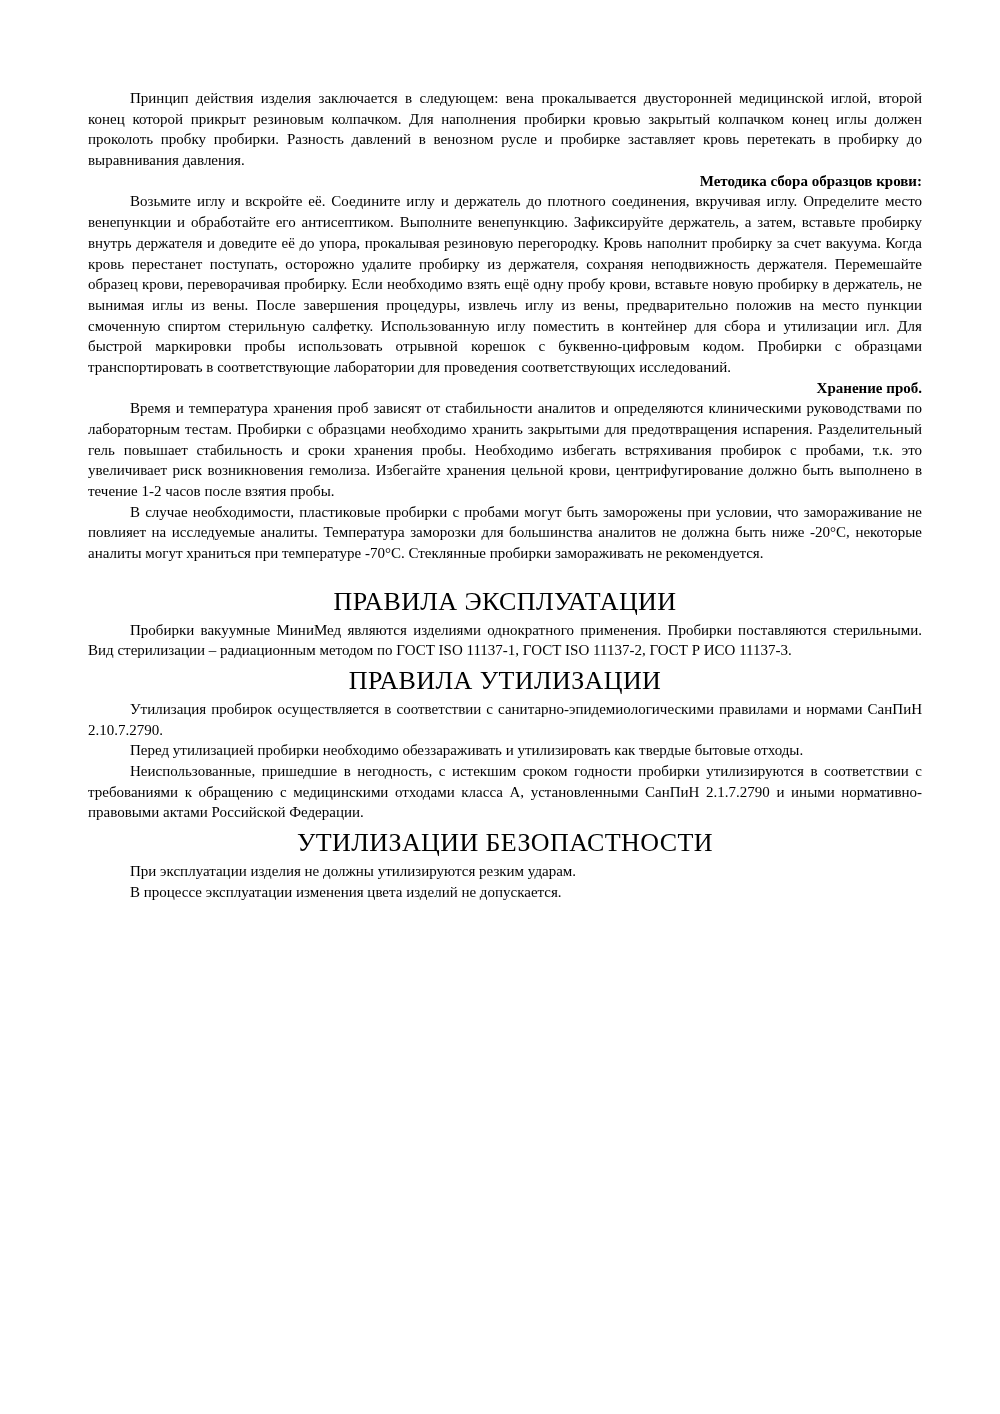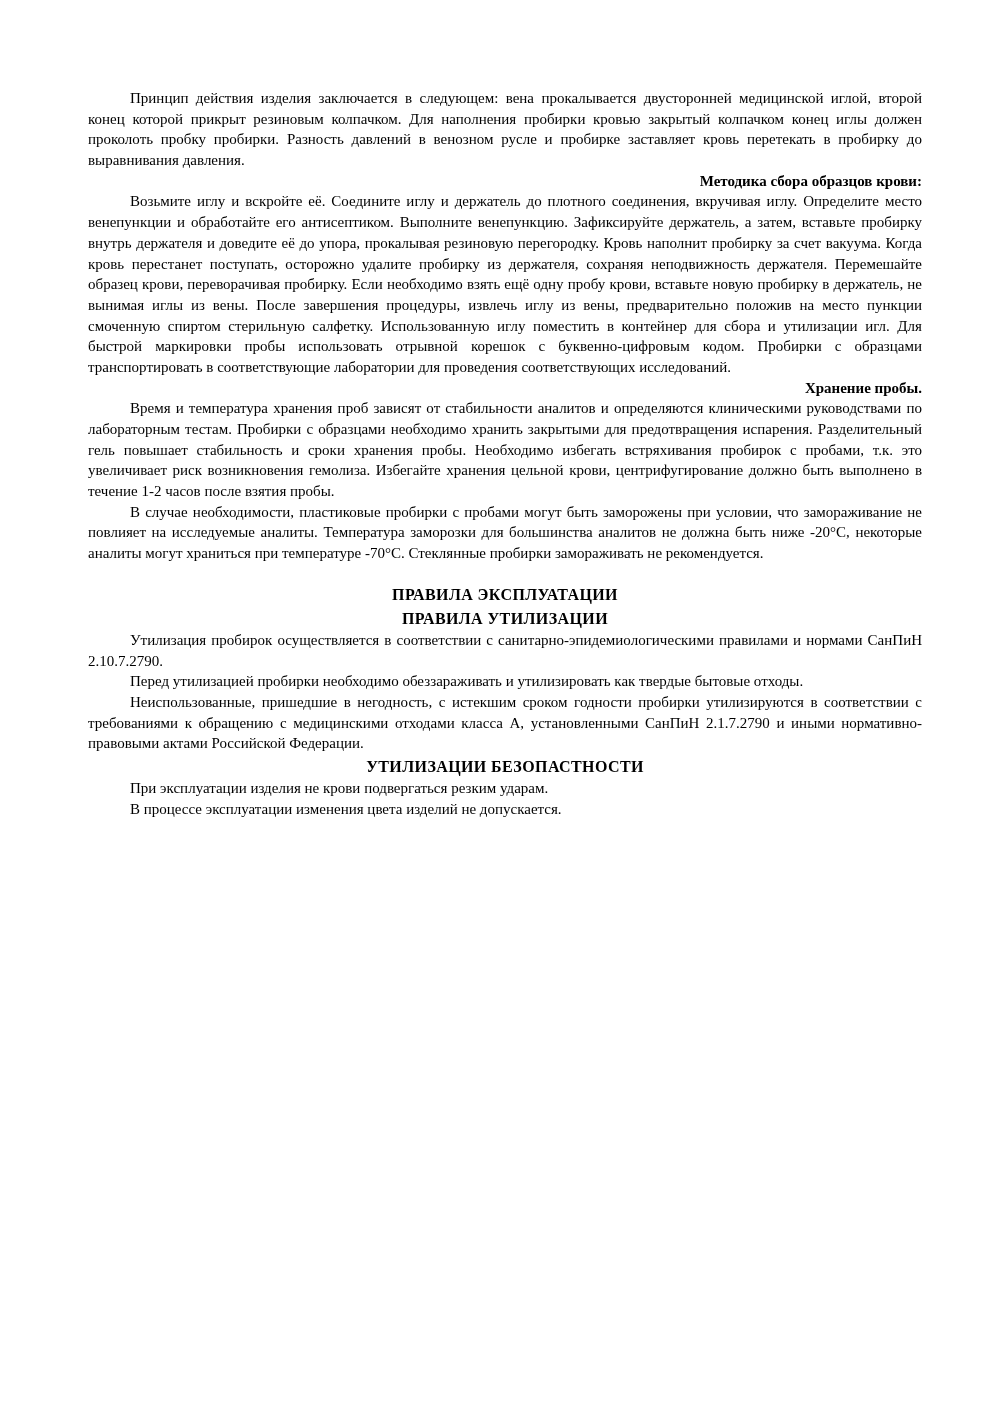--- a/index.html
+++ b/index.html
@@ -28,65 +28,66 @@
     text-indent: 42px;
     hyphens: none;
   }
   p.bold-lead {
     font-weight: bold;
     text-align: right;
   }
   h2.center-heading {
     margin: 0;
     padding: 0;
-    font-size: 16px;
-    font-weight: bold;
+    font-size: 26px;
+    font-weight: normal;
     text-align: center;
     line-height: 1.38;
     text-indent: 0;
     letter-spacing: 0.4px;
   }
   .gap-small { height: 2px; }
   .gap-heading { height: 20px; }
 </style>
 </head>
 <body>
 
 <div class="page">
 
   <p>Принцип действия изделия заключается в следующем: вена прокалывается двусторонней медицинской иглой, второй конец которой прикрыт резиновым колпачком. Для наполнения пробирки кровью закрытый колпачком конец иглы должен проколоть пробку пробирки. Разность давлений в венозном русле и пробирке заставляет кровь перетекать в пробирку до выравнивания давления.</p>
 
   <p class="bold-lead">Методика сбора образцов крови:</p>
 
   <p>Возьмите иглу и вскройте её. Соедините иглу и держатель до плотного соединения, вкручивая иглу. Определите место венепункции и обработайте его антисептиком. Выполните венепункцию. Зафиксируйте держатель, а затем, вставьте пробирку внутрь держателя и доведите её до упора, прокалывая резиновую перегородку. Кровь наполнит пробирку за счет вакуума. Когда кровь перестанет поступать, осторожно удалите пробирку из держателя, сохраняя неподвижность держателя. Перемешайте образец крови, переворачивая пробирку. Если необходимо взять ещё одну пробу крови, вставьте новую пробирку в держатель, не вынимая иглы из вены. После завершения процедуры, извлечь иглу из вены, предварительно положив на место пункции смоченную спиртом стерильную салфетку. Использованную иглу поместить в контейнер для сбора и утилизации игл. Для быстрой маркировки пробы использовать отрывной корешок с буквенно-цифровым кодом. Пробирки с образцами транспортировать в соответствующие лаборатории для проведения соответствующих исследований.</p>
 
-  <p class="bold-lead">Хранение пробы.</p>
+  <p class="bold-lead">Хранение проб.</p>
 
   <p>Время и температура хранения проб зависят от стабильности аналитов и определяются клиническими руководствами по лабораторным тестам. Пробирки с образцами необходимо хранить закрытыми для предотвращения испарения. Разделительный гель повышает стабильность и сроки хранения пробы. Необходимо избегать встряхивания пробирок с пробами, т.к. это увеличивает риск возникновения гемолиза. Избегайте хранения цельной крови, центрифугирование должно быть выполнено в течение 1-2 часов после взятия пробы.</p>
 
   <p>В случае необходимости, пластиковые пробирки с пробами могут быть заморожены при условии, что замораживание не повлияет на исследуемые аналиты. Температура заморозки для большинства аналитов не должна быть ниже -20°С, некоторые аналиты могут храниться при температуре -70°С. Стеклянные пробирки замораживать не рекомендуется.</p>
 
   <div class="gap-heading"></div>
 
   <h2 class="center-heading">ПРАВИЛА ЭКСПЛУАТАЦИИ</h2>
 
+  <p>Пробирки вакуумные МиниМед являются изделиями однократного применения. Пробирки поставляются стерильными. Вид стерилизации – радиационным методом по ГОСТ ISO 11137-1, ГОСТ ISO 11137-2, ГОСТ Р ИСО 11137-3.</p>
 
 
   <div class="gap-small"></div>
 
   <h2 class="center-heading">ПРАВИЛА УТИЛИЗАЦИИ</h2>
 
   <p>Утилизация пробирок осуществляется в соответствии с санитарно-эпидемиологическими правилами и нормами СанПиН 2.10.7.2790.</p>
 
 
   <p>Перед утилизацией пробирки необходимо обеззараживать и утилизировать как твердые бытовые отходы.</p>
 
   <p>Неиспользованные, пришедшие в негодность, с истекшим сроком годности пробирки утилизируются в соответствии с требованиями к обращению с медицинскими отходами класса А, установленными СанПиН 2.1.7.2790 и иными нормативно-правовыми актами Российской Федерации.</p>
 
   <div class="gap-small"></div>
 
   <h2 class="center-heading">УТИЛИЗАЦИИ БЕЗОПАСТНОСТИ</h2>
 
-  <p>При эксплуатации изделия не крови подвергаться резким ударам.</p>
+  <p>При эксплуатации изделия не должны утилизируются резким ударам.</p>
 
   <p>В процессе эксплуатации изменения цвета изделий не допускается.</p>
 
 </div>
 
 </body></html>

